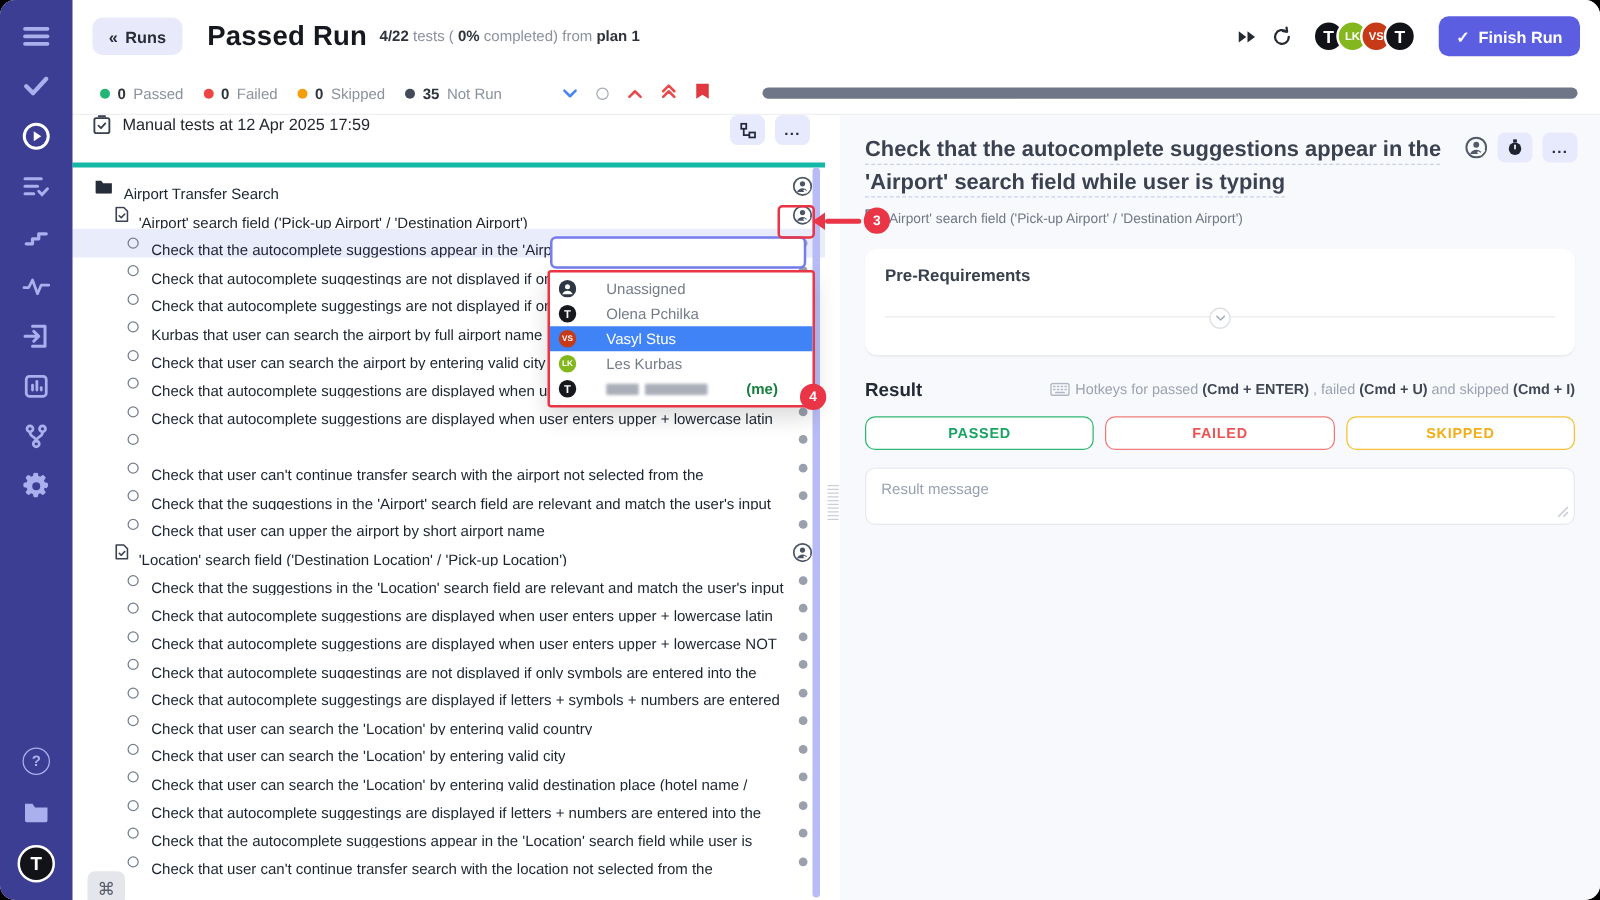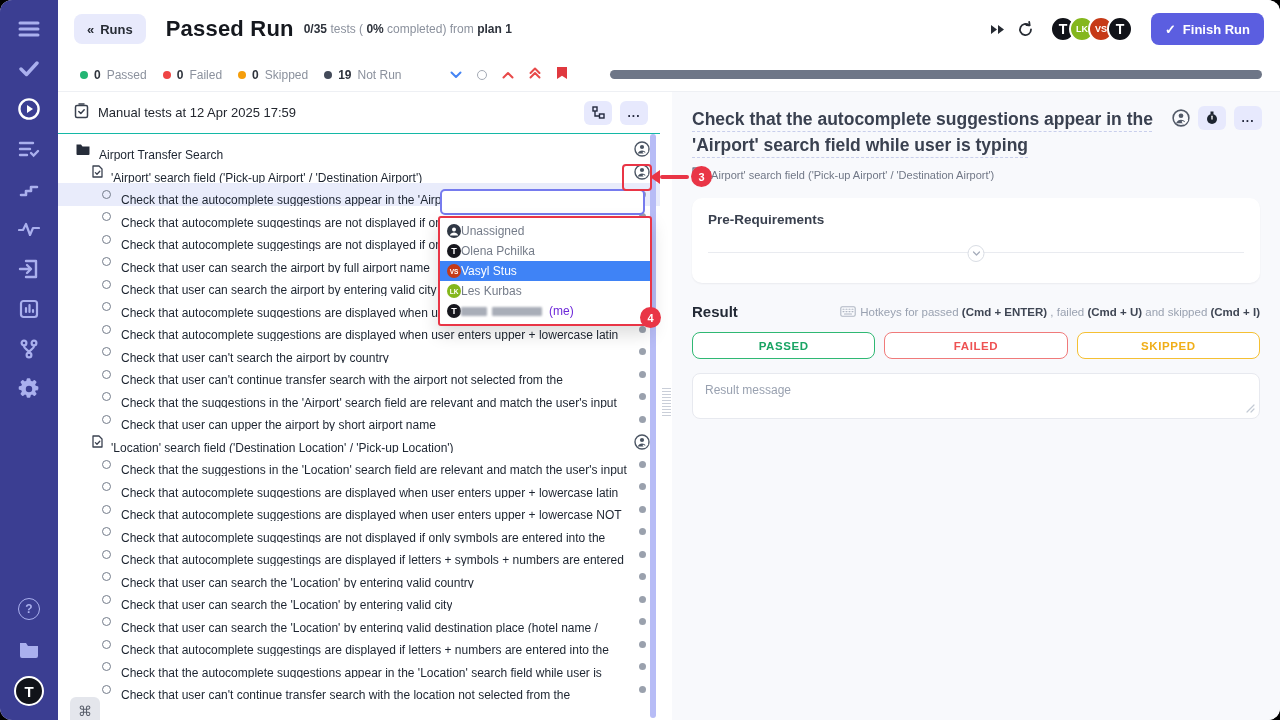--- a/index.html
+++ b/index.html
@@ -28,21 +28,21 @@
   
   .statusrow{position:absolute;left:58px;top:58px;right:0;height:34px;display:flex;align-items:center;padding:0 14px 0 22px;box-sizing:border-box;border-bottom:1px solid #eef0f4;font-size:12px;background:#fff;}
   .st-item{display:flex;align-items:center;gap:6px;margin-right:16px;color:#8b919d;}
   .st-item b{color:#2e333c;}
   .st-dot{width:8px;height:8px;border-radius:50%;}
   .st-icons{display:flex;align-items:center;gap:15px;margin-left:32px;}
   .st-circle{width:10px;height:10px;border-radius:50%;border:1.6px solid #a4aab5;box-sizing:border-box;}
   .progressbar{flex:1;height:9px;border-radius:5px;background:#6e7687;margin-left:42px;margin-right:4px;}
   
   .left-panel{position:absolute;left:58px;top:92px;width:602px;bottom:0;background:#fff;z-index:1;}
-  .lp-header{height:42px;display:flex;align-items:center;padding:0 12px 0 16px;border-bottom:1px solid #14b8a6;box-sizing:border-box;}
+  .lp-header{height:42px;display:flex;align-items:flex-start;padding:0 12px 0 16px;border-bottom:4px solid #14b8a6;box-sizing:border-box;}
   .lp-title{margin-left:9px;font-size:13px;color:#23272f;}
   .lp-btns{margin-left:auto;display:flex;gap:8px;}
   .sm-btn{height:24px;min-width:28px;border:none;border-radius:6px;background:#e7e9fd;color:#23283d;display:flex;align-items:center;justify-content:center;font-family:inherit;font-size:12px;font-weight:bold;letter-spacing:1px;padding:0 6px;}
   .tree{padding-top:4px;}
   .trow{display:flex;align-items:center;height:22.5px;font-size:12px;color:#1c2430;box-sizing:border-box;white-space:nowrap;overflow:hidden;}
   .trow.folder{padding-left:18px;}
   .trow.group{padding-left:34px;}
   .trow.test{padding-left:44px;}
   .trow.sel{background:#e9ecfb;}
   .trow .ic{display:none;align-items:center;justify-content:center;}
@@ -79,27 +79,27 @@
   .msg-box{width:100%;height:46px;box-sizing:border-box;border:1px solid #e7e9ef;border-radius:8px;background:#fff;font-family:inherit;font-size:12px;color:#39404e;padding:9px 12px;resize:none;}
   .msg-box::placeholder{color:#99a1b0;}
   .grip{position:absolute;right:5px;bottom:6px;color:#c3cad4;}
   
   .vscroll{position:absolute;left:650px;top:134px;width:6px;height:584px;background:#b7bcf6;border-radius:3px;z-index:4;}
   .drag-grip{position:absolute;left:662px;top:388px;z-index:2;}
   .drag-grip i{display:block;width:9px;height:1px;background:#c9ced8;margin-bottom:2px;}
   .cmd-btn{position:absolute;left:70px;top:697px;width:30px;height:28px;background:#e4e6ec;border-radius:6px;display:flex;align-items:center;justify-content:center;font-size:14px;color:#595f6b;z-index:4;}
   .dd-input{position:absolute;left:440px;top:189px;width:205px;height:26px;background:#fff;border:2px solid #767bee;border-radius:5px;box-sizing:border-box;z-index:6;font-family:inherit;font-size:12px;padding:0 8px;}
   .dd-menu{position:absolute;left:438px;top:216px;width:214px;background:#fff;border:2.5px solid #e93546;border-radius:3px;box-shadow:0 8px 18px rgba(0,0,0,.14);z-index:6;padding:3px 0;box-sizing:border-box;}
-  .opt{display:flex;align-items:center;gap:0;height:20px;padding:0 7px;font-size:12px;color:#757c89;}
+  .opt{display:flex;align-items:center;gap:24px;height:20px;padding:0 7px;font-size:12px;color:#757c89;}
   .opt.sel{background:#3f83f6;color:#fff;}
   .opt .av{width:14px;height:14px;border-radius:50%;display:none;align-items:center;justify-content:center;flex:0 0 auto;color:#fff;font-size:6.5px;font-weight:bold;}
   .opt .av-logo{background:#17171e;font-size:9px;}
   .opt .av-user{color:#2f3744;}
   .opt .opt-label{white-space:nowrap;}
-  .opt .opt-label.me{color:#6d28d9;font-weight:normal;}
+  .opt .opt-label.me{color:#15803d;font-weight:bold;}
   .redacted{display:none;vertical-align:middle;margin-right:2px;}
   .redacted i{display:inline-block;height:9px;background:#a9aeb8;border-radius:1px;filter:blur(1.2px);margin-right:5px;vertical-align:middle;}
   .redacted .b1{width:26px;} .redacted .b2{width:50px;}
   .ann-box3{position:absolute;left:622px;top:164px;width:30px;height:27px;border:2.5px solid #e93546;border-radius:4px;box-sizing:border-box;z-index:7;}
   .arrow-shaft{position:absolute;left:660px;top:175px;width:29px;height:3.5px;background:#e93546;border-radius:2px;z-index:7;}
   .arrow-head{position:absolute;left:650px;top:170px;width:0;height:0;border-top:7px solid transparent;border-bottom:7px solid transparent;border-right:10px solid #e93546;z-index:7;}
   .badge{position:absolute;width:21px;height:21px;border-radius:50%;background:#e93546;color:#fff;font-size:11px;font-weight:bold;display:flex;align-items:center;justify-content:center;z-index:8;}
   .badge3{left:691px;top:166px;}
   .badge4{left:640px;top:307px;}
   .assignee svg,.file-ic svg,.folder-ic svg{display:block;}
@@ -193,21 +193,21 @@
     <span class="sb-logo">T</span>
   </nav>
 
   <header class="header">
     <button class="runs-btn">
         <span>«</span>
         <span>Runs</span>
       </button>
     <span class="page-title">Passed Run</span>
     <span class="subtitle">
-      <b>0/35</b> <span>tests (</span> <b>0%</b> <span>completed) from</span> <b>plan 1</b>
+      <b>4/22</b> <span>tests (</span> <b>0%</b> <span>completed) from</span> <b>plan 1</b>
     </span>
     <span class="hdr-right">
       <span class="hdr-ic">
           <svg width="15" height="11" viewBox="0 0 15 11">
             <path fill="#262b33" d="M1 1l6 4.5L1 10zM8 1l6 4.5L8 10z"></path>
           </svg>
         </span>
       <span class="hdr-ic">
           <svg width="17" height="17" viewBox="0 0 17 17">
             <path d="M14 8.5a5.5 5.5 0 1 1-2-4.2" stroke="#262b33" stroke-width="1.8" fill="none" stroke-linecap="round"></path>
@@ -238,21 +238,21 @@
         <b>0</b>
         <span>Failed</span>
       </span>
     <span class="st-item">
         <span class="st-dot" style="background:#f59e0b"></span>
         <b>0</b>
         <span>Skipped</span>
       </span>
     <span class="st-item">
         <span class="st-dot" style="background:#434a59"></span>
-        <b>19</b>
+        <b>35</b>
         <span>Not Run</span>
       </span>
     <span class="st-icons">
       <span><svg width="12" height="8" viewBox="0 0 12 8">
             <path d="M1.5 1.5L6 6l4.5-4.5" stroke="#4584f4" stroke-width="2" fill="none" stroke-linecap="round" stroke-linejoin="round"></path>
           </svg></span>
       <span class="st-circle"></span>
       <span><svg width="12" height="8" viewBox="0 0 12 8">
             <path d="M1.5 6.5L6 2l4.5 4.5" stroke="#e84a4a" stroke-width="2" fill="none" stroke-linecap="round" stroke-linejoin="round"></path>
           </svg></span>
@@ -350,21 +350,21 @@
         <div class="trow test">
 
       <span class="ic radio-ic"></span>
       <span class="row-text">Check that autocomplete suggestings are not displayed if on</span>
 
       <span class="dot"></span>
     </div>
         <div class="trow test">
 
       <span class="ic radio-ic"></span>
-      <span class="row-text">Check that user can search the airport by full airport name</span>
+      <span class="row-text">Kurbas that user can search the airport by full airport name</span>
 
       <span class="dot"></span>
     </div>
         <div class="trow test">
 
       <span class="ic radio-ic"></span>
       <span class="row-text">Check that user can search the airport by entering valid city</span>
 
       <span class="dot"></span>
     </div>
@@ -378,21 +378,20 @@
         <div class="trow test">
 
       <span class="ic radio-ic"></span>
       <span class="row-text">Check that autocomplete suggestions are displayed when user enters upper + lowercase latin</span>
 
       <span class="dot"></span>
     </div>
         <div class="trow test">
 
       <span class="ic radio-ic"></span>
-      <span class="row-text">Check that user can't search the airport by country</span>
 
       <span class="dot"></span>
     </div>
         <div class="trow test">
 
       <span class="ic radio-ic"></span>
       <span class="row-text">Check that user can't continue transfer search with the airport not selected from the</span>
 
       <span class="dot"></span>
     </div>

